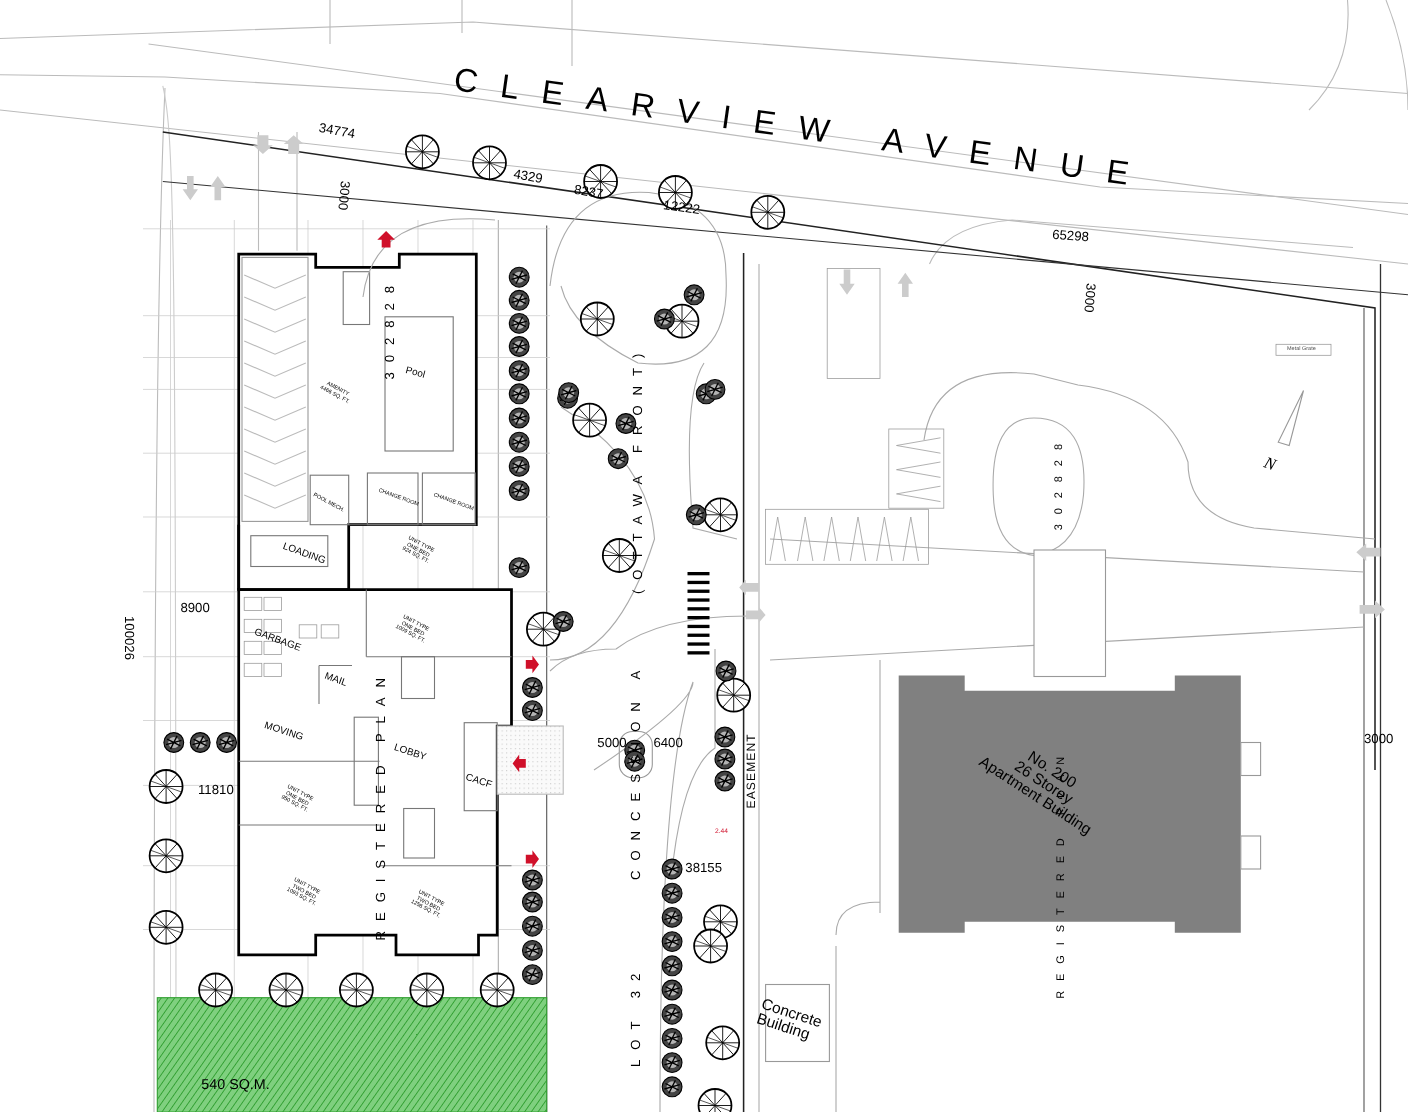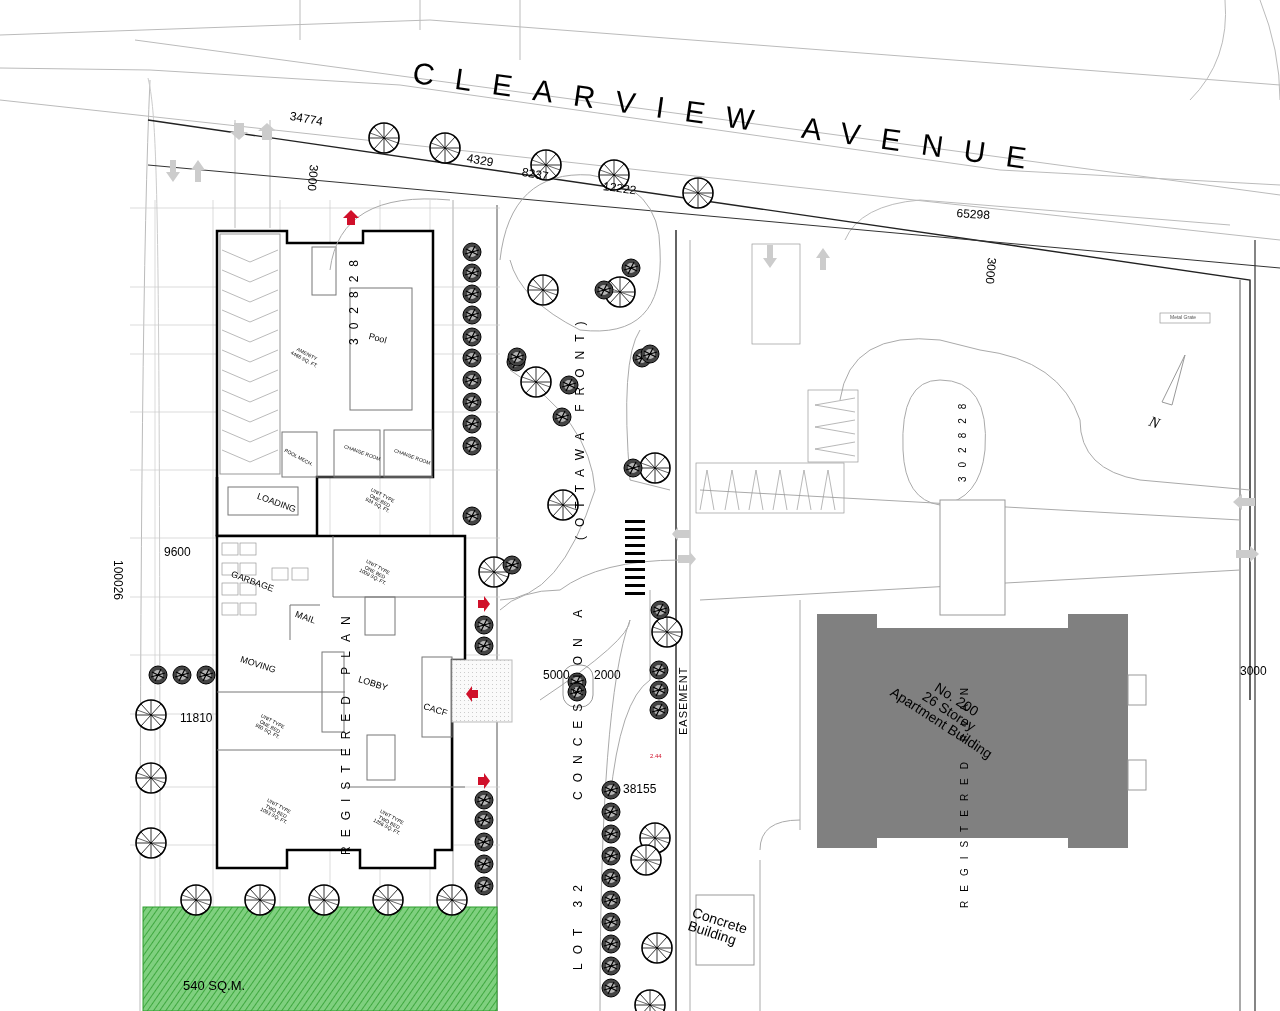--- a/index.html
+++ b/index.html
@@ -279,24 +279,24 @@
 
 <div class="lbl dim" style="left:291px;top:110px;transform:rotate(10deg);">34774</div>
 <div class="lbl dim" style="left:320px;top:165px;transform:rotate(95deg);">3000</div>
 <div class="lbl dim" style="left:468px;top:152px;transform:rotate(10deg);">4329</div>
 <div class="lbl dim" style="left:523px;top:166px;transform:rotate(10deg);">8237</div>
 <div class="lbl dim" style="left:604px;top:180px;transform:rotate(8deg);">12222</div>
 <div class="lbl dim" style="left:957px;top:207px;transform:rotate(4deg);">65298</div>
 <div class="lbl dim" style="left:998px;top:258px;transform:rotate(95deg);">3000</div>
 <div class="lbl dim" style="left:1240px;top:665px;">3000</div>
 <div class="lbl dim" style="left:124px;top:560px;transform:rotate(90deg);">100026</div>
-<div class="lbl dim" style="left:164px;top:546px;">9600</div>
+<div class="lbl dim" style="left:164px;top:546px;">8900</div>
 <div class="lbl dim" style="left:180px;top:712px;">11810</div>
 <div class="lbl dim" style="left:524px;top:669px;padding-left:19px;">5000</div>
-<div class="lbl dim" style="left:594px;top:669px;">2000</div>
+<div class="lbl dim" style="left:594px;top:669px;">6400</div>
 <div class="lbl dim" style="left:623px;top:783px;">38155</div>
 <div class="lbl" style="left:650px;top:753px;font-size:6px;color:#d0102a;">2.44</div>
 
 <div class="lbl room" style="left:370px;top:332px;transform:rotate(15deg);">Pool</div>
 <div class="lbl tiny" style="left:295px;top:345px;transform:rotate(28deg);">
   <div>AMENITY</div>
   <div>4466 SQ. FT.</div>
 </div>
 <div class="lbl tiny" style="left:286px;top:448px;transform:rotate(28deg);">POOL MECH.</div>
 <div class="lbl tiny" style="left:345px;top:444px;transform:rotate(20deg);">CHANGE ROOM</div>

